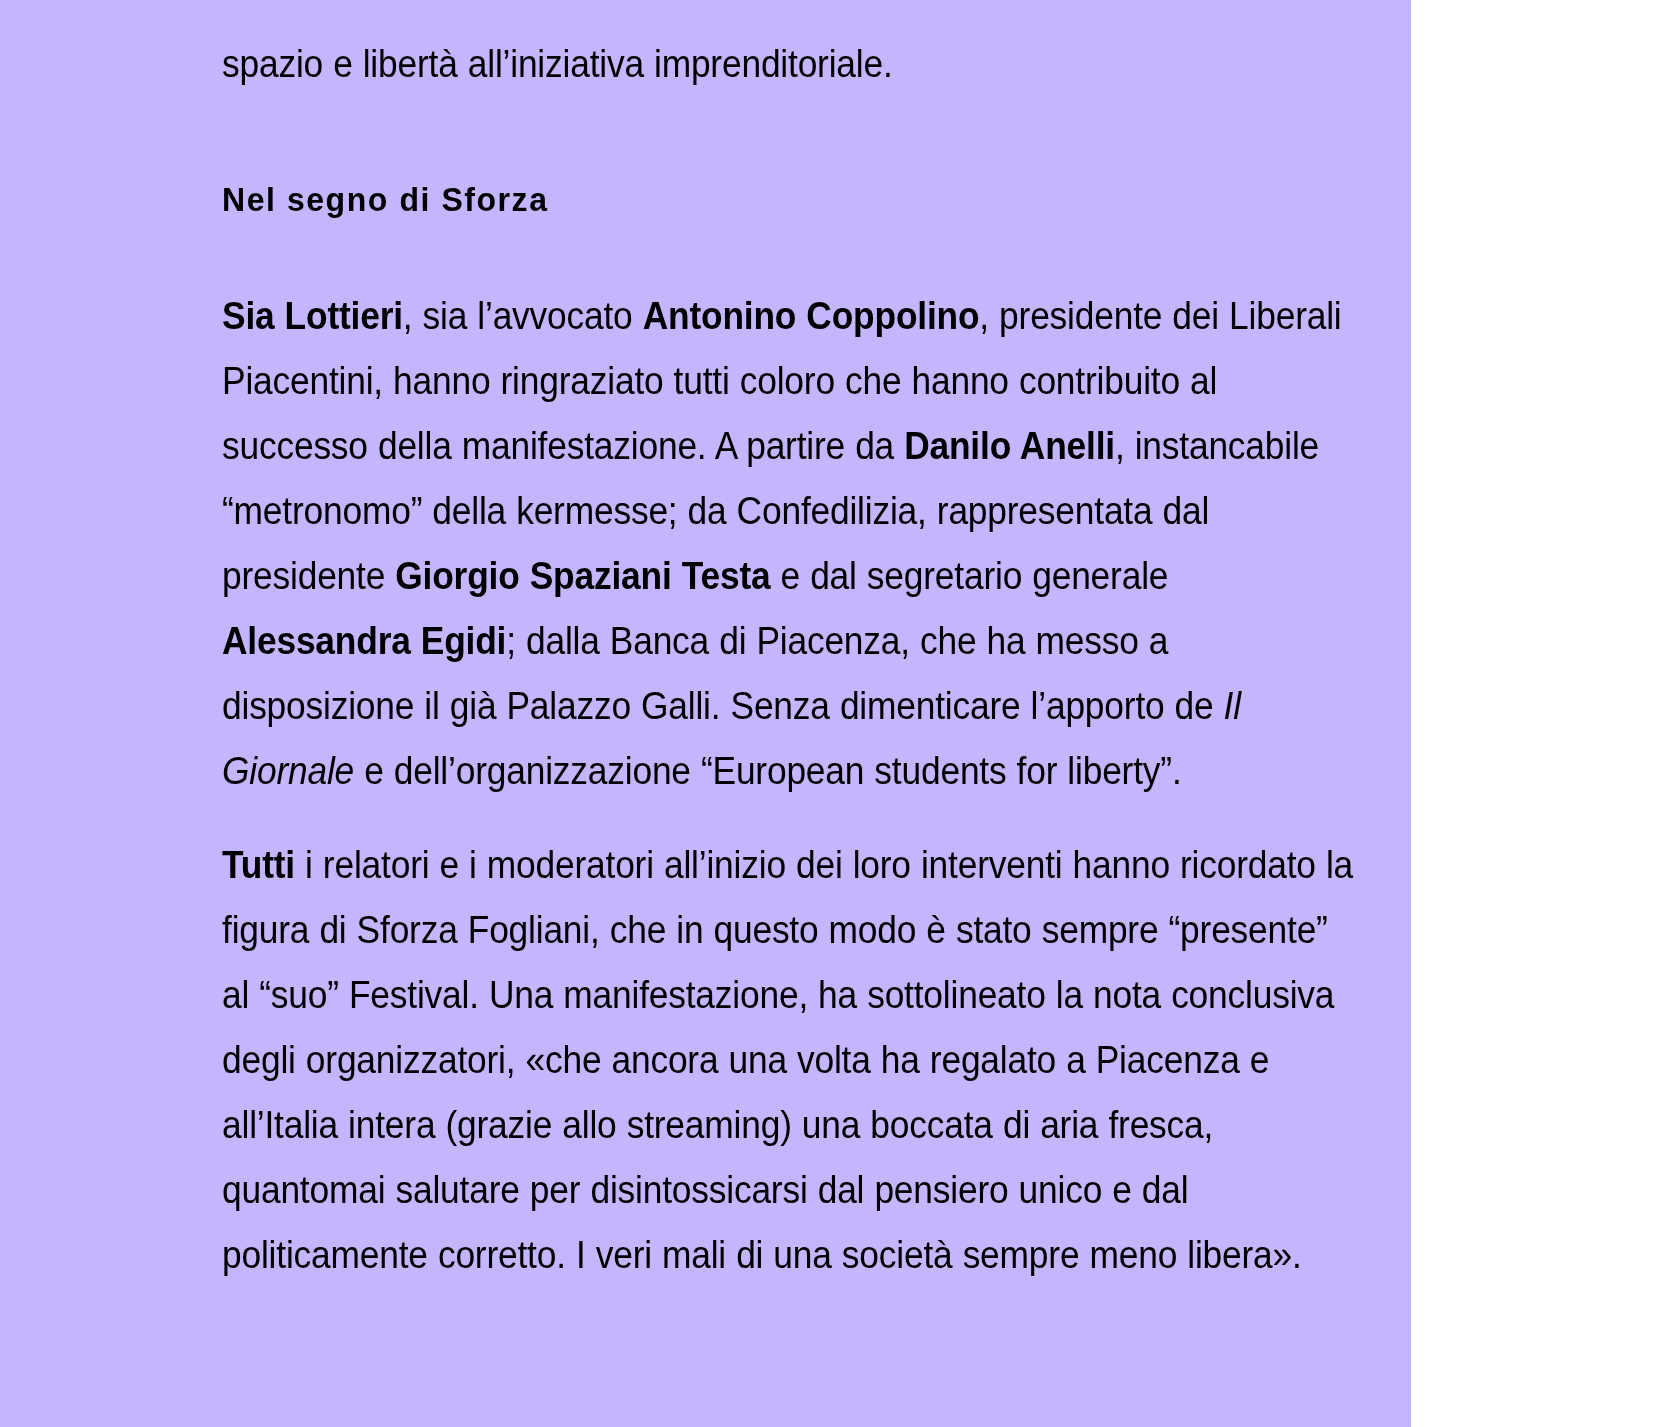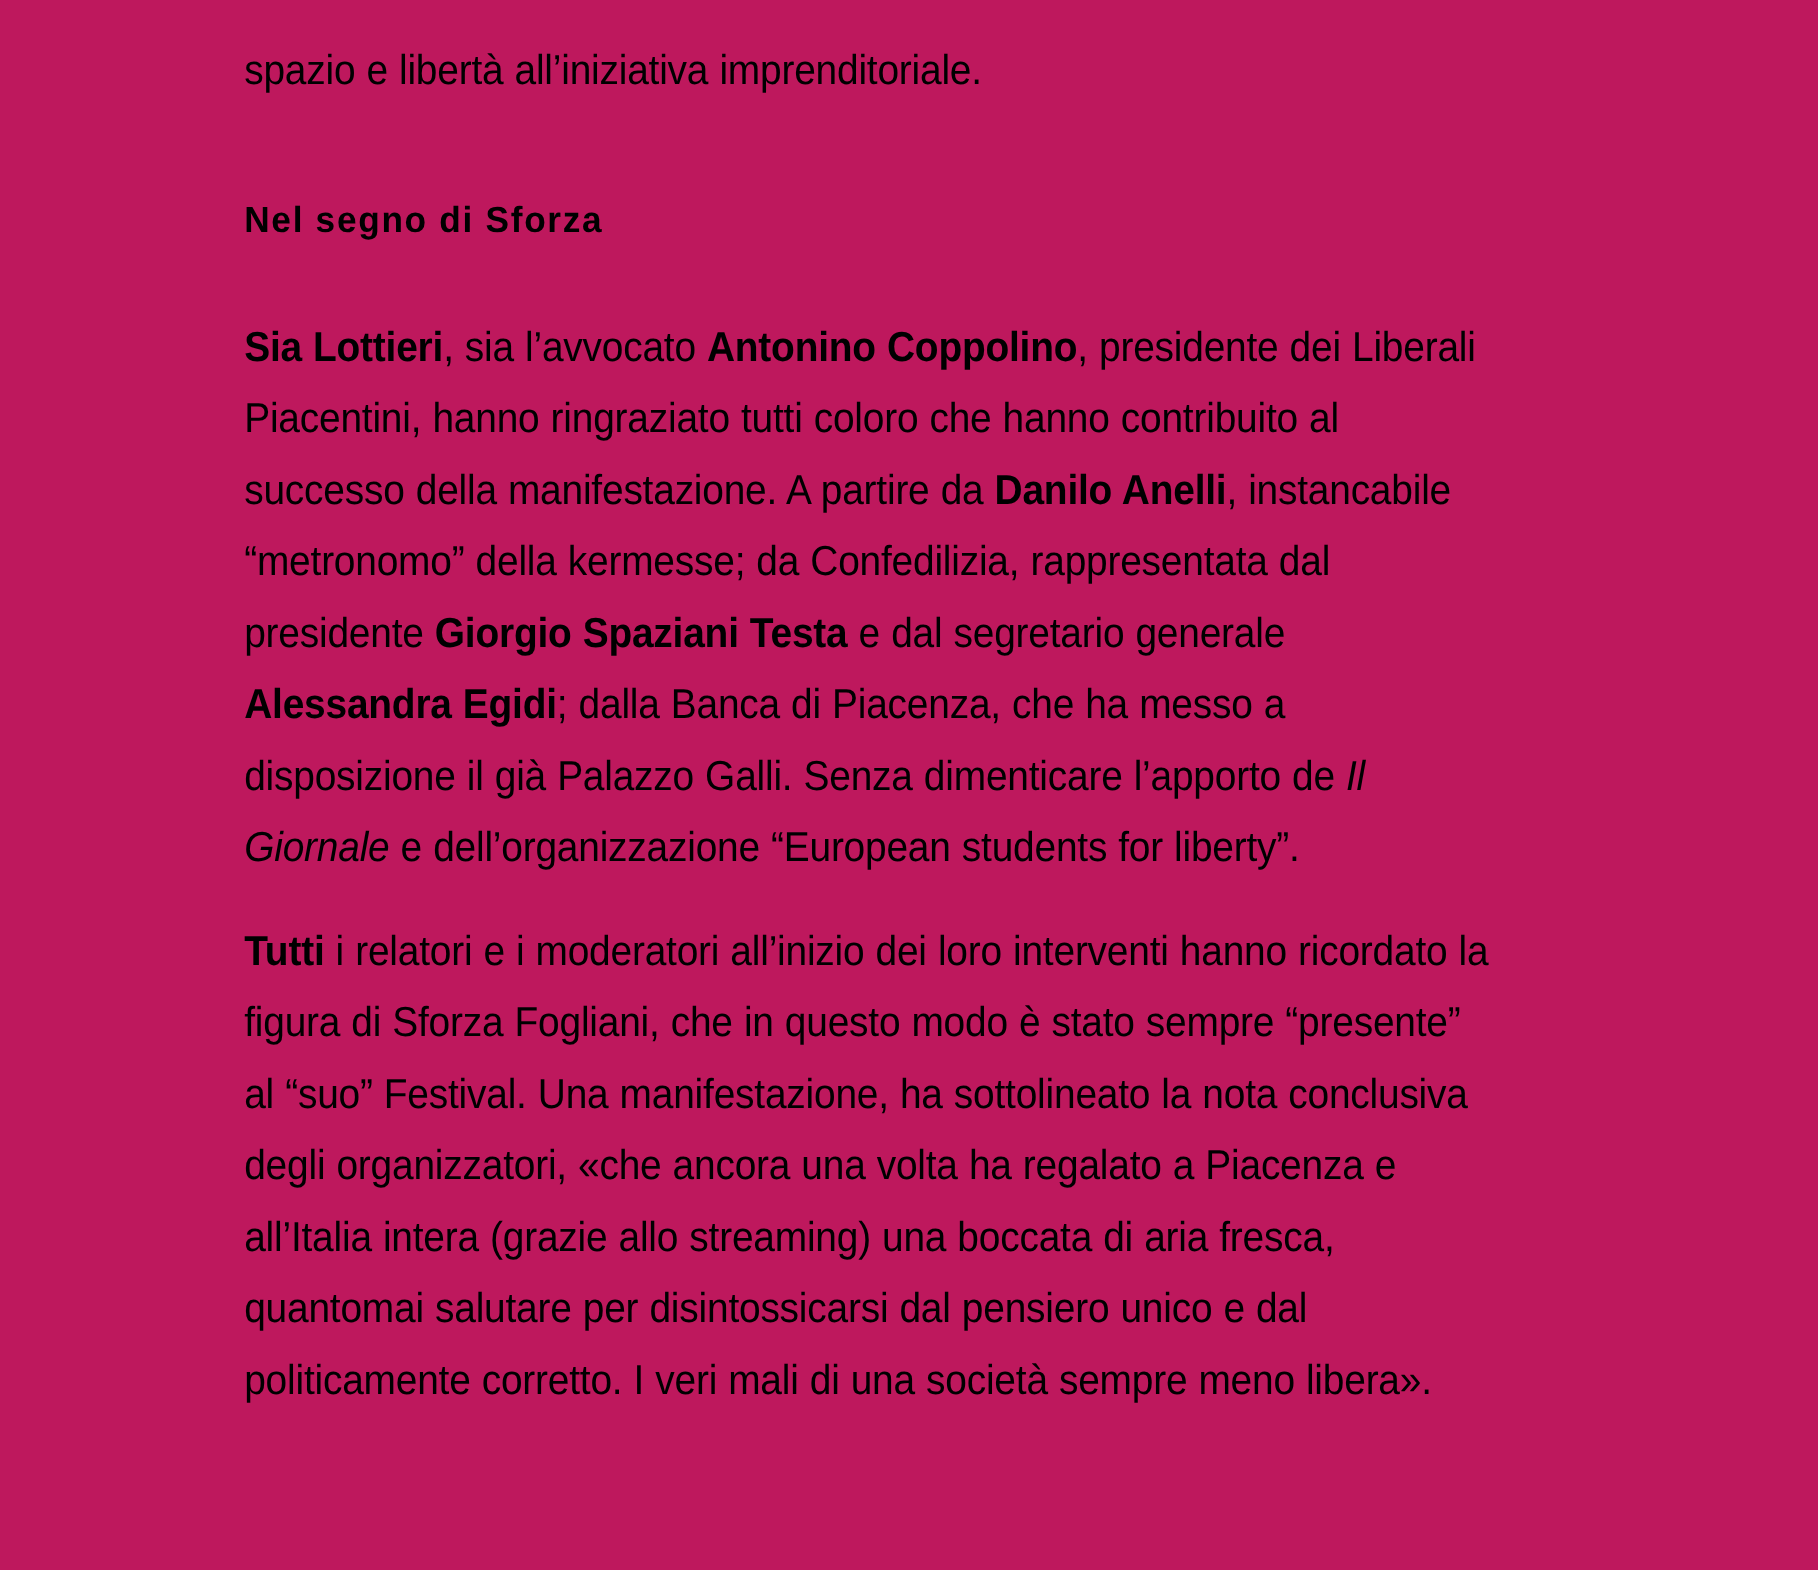--- a/index.html
+++ b/index.html
@@ -12,23 +12,23 @@
     width: 1653px;
     height: 1427px;
     overflow: hidden;
     font-family: "Liberation Sans", "DejaVu Sans", sans-serif;
     color: #000000;
     -webkit-font-smoothing: antialiased;
   }
 
   .page {
     position: relative;
-    width: 1653px;
+    width: 1411px;
     height: 1427px;
-    background: #be185d;
+    background: #c4b5fd;
     box-sizing: border-box;
     padding: 0;
   }
 
   .content {
     position: absolute;
     left: 222px;
     top: 0;
     width: 1135px;
   }

